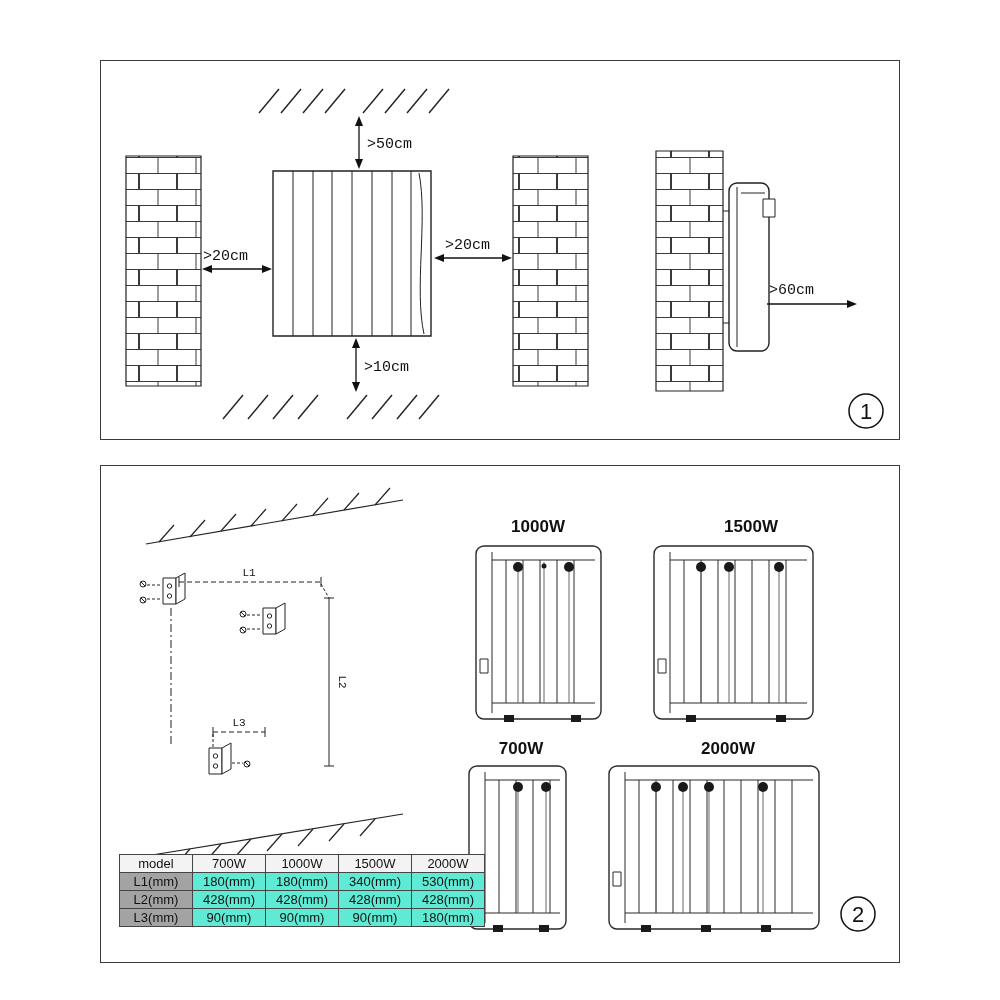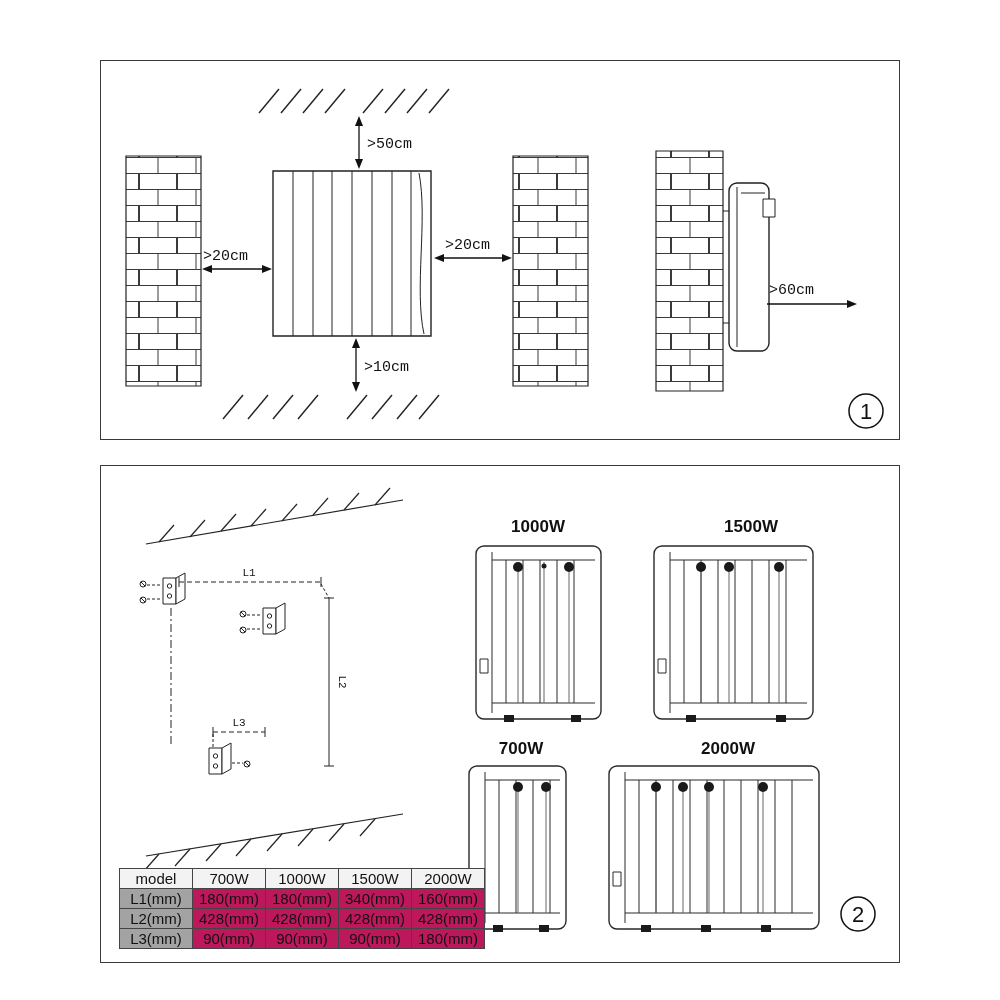--- a/index.html
+++ b/index.html
@@ -7,24 +7,24 @@
         font-family:"Liberation Sans",sans-serif;color:#111;}
   .panel{position:absolute;box-sizing:border-box;border:1.5px solid #3a3a3a;background:#fff;}
   #panel1{left:100px;top:60px;width:800px;height:380px;text-align:center;}
   #panel2{left:100px;top:465px;width:800px;height:498px;}
   svg{display:block;}
   svg line, svg path, svg rect, svg circle, svg polyline{vector-effect:non-scaling-stroke;}
   .dim{font:15px "Liberation Mono",monospace;fill:#111;}
   .wlabel{font-family:"Liberation Sans",sans-serif;font-size:17px;font-weight:600;fill:#111;}
   .llabel{font:11px "Liberation Mono",monospace;fill:#111;}
   .badge-num{font:22px "Liberation Sans",sans-serif;fill:#111;}
-  .spec-table{position:absolute;left:18px;top:402px;border-collapse:collapse;
-              font-size:15px;font-family:"Liberation Sans",sans-serif;}
+  .spec-table{position:absolute;left:18px;top:388px;border-collapse:collapse;
+              font-size:13px;font-family:"Liberation Sans",sans-serif;}
   .spec-table th,.spec-table td{border:1px solid #444;text-align:center;
-              padding:1px 4px;height:13px;font-weight:normal;background:#be185d;}
+              padding:1px 4px;height:13px;font-weight:normal;background:#5eead4;}
   .spec-table th{background:#f3f3f3;}
   .spec-table td:first-child{background:#a3a3a3;width:44px;}
   .spec-table td,.spec-table th{width:64px;}
 </style>
 </head>
 <body>
 
 <div class="page">
 
   <div class="panel" id="panel1">
@@ -329,21 +329,21 @@
         <th>700W</th>
         <th>1000W</th>
         <th>1500W</th>
         <th>2000W</th>
       </tr>
       <tr>
         <td>L1(mm)</td>
         <td>180(mm)</td>
         <td>180(mm)</td>
         <td>340(mm)</td>
-        <td>160(mm)</td>
+        <td>530(mm)</td>
       </tr>
       <tr>
         <td>L2(mm)</td>
         <td>428(mm)</td>
         <td>428(mm)</td>
         <td>428(mm)</td>
         <td>428(mm)</td>
       </tr>
       <tr>
         <td>L3(mm)</td>

